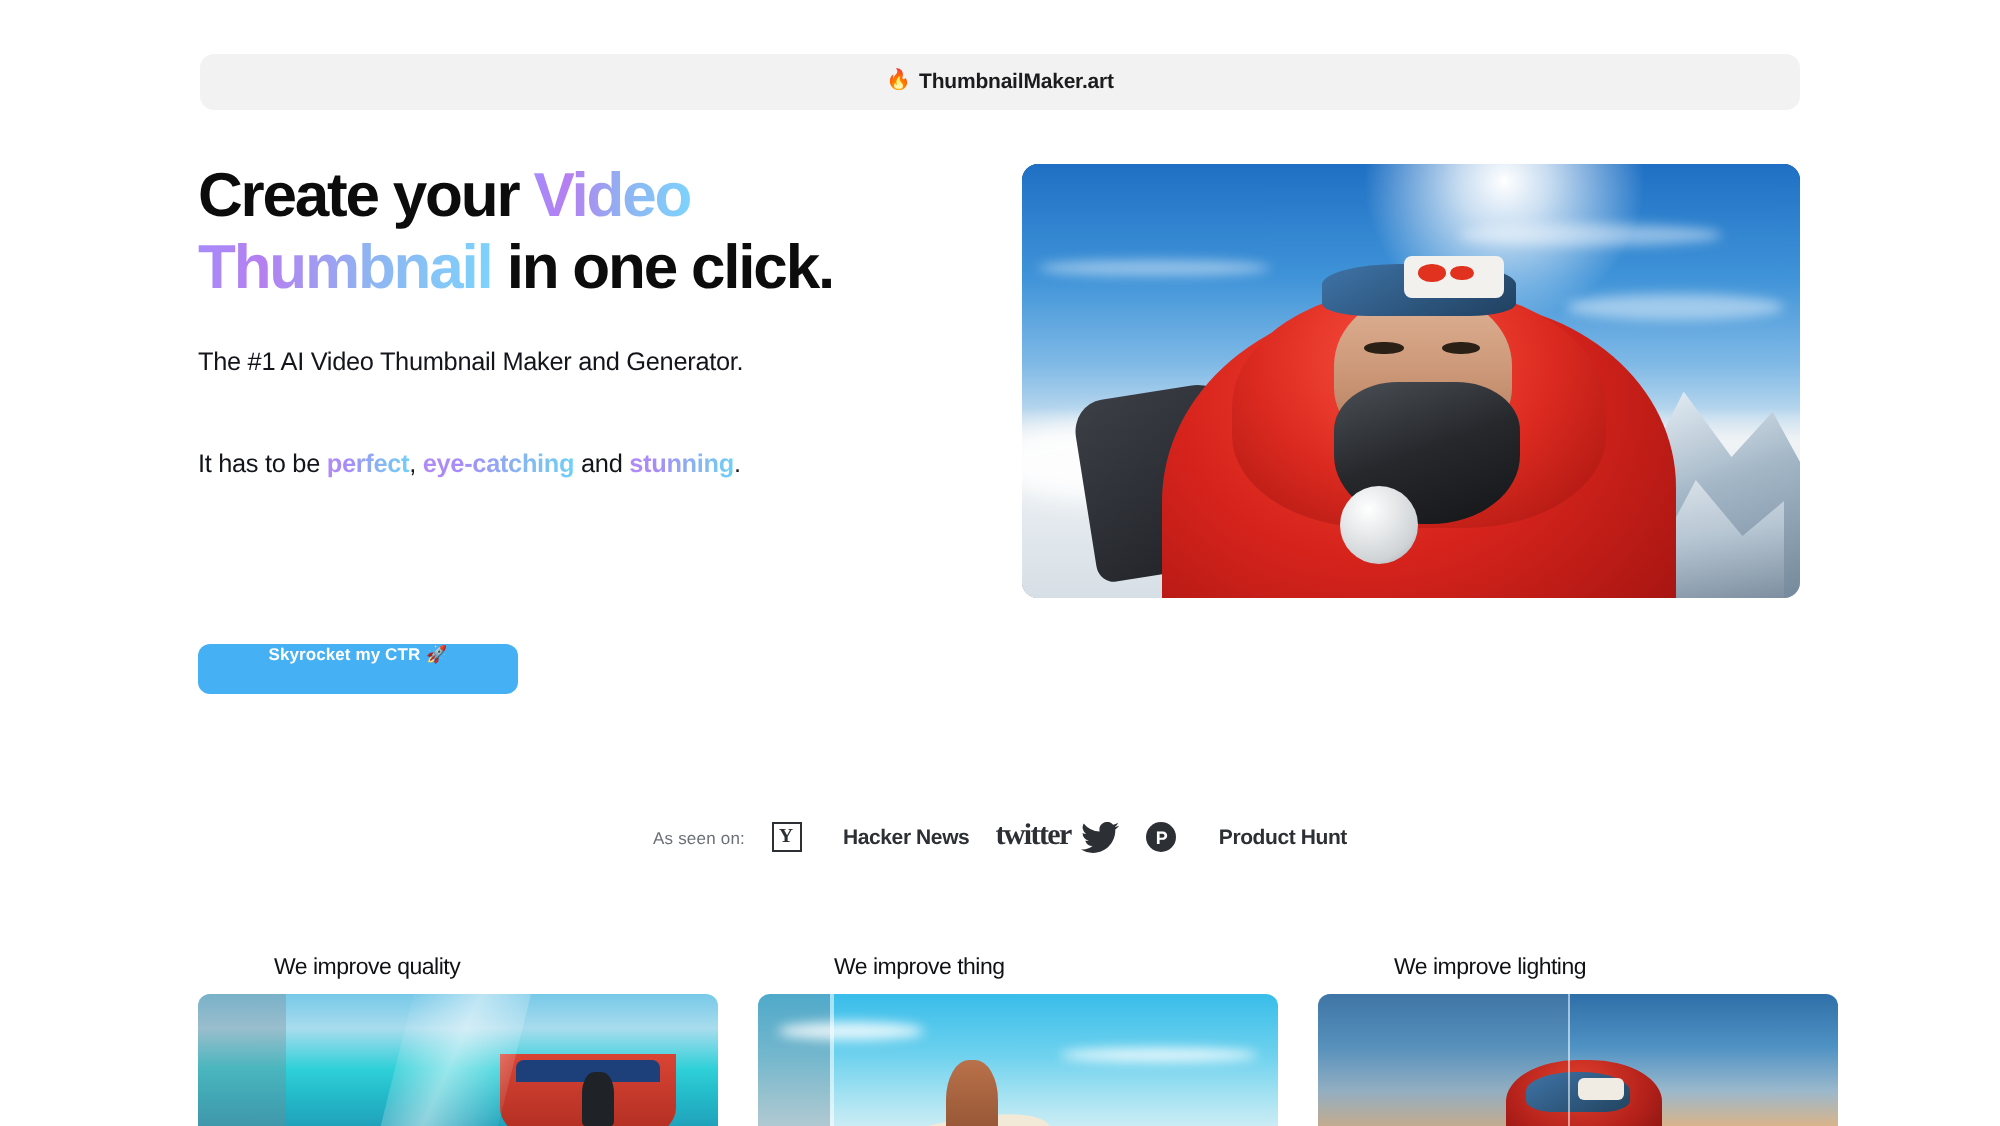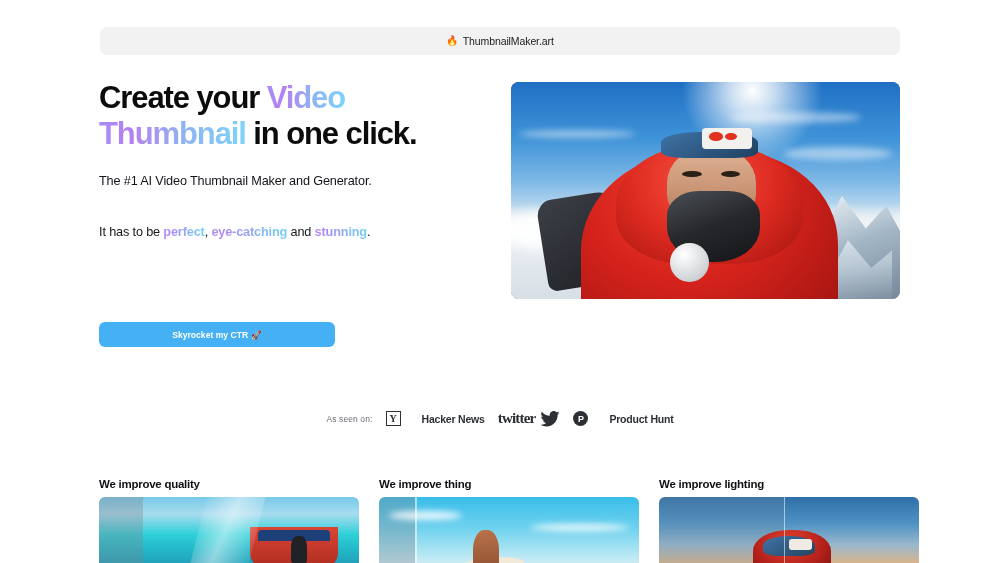--- a/index.html
+++ b/index.html
@@ -14,21 +14,21 @@
   
   .topbar {
     position: absolute; left: 100px; top: 27px;
     width: 800px; height: 28px;
     background: #f2f2f3;
     border-radius: 7px;
     display: flex; align-items: center; justify-content: center;
     gap: 4px;
   }
   .topbar-title {
-    font-size: 10.5px; font-weight: 400; color: #1c1c1e;
+    font-size: 10.5px; font-weight: 700; color: #1c1c1e;
     letter-spacing: -0.1px;
   }
   .flame-icon { font-size: 10px; line-height: 1; }
 
   
   .hero { position: absolute; left: 0; top: 72px; width: 1000px; height: 300px; }
 
   .hero-left { position: absolute; left: 99px; top: 8px; width: 400px; }
 
   h1.headline {
@@ -48,28 +48,28 @@
   }
 
   .para {
     font-size: 12.7px; line-height: 18.5px; color: #14151a;
     margin-top: 14px; letter-spacing: -0.15px;
   }
   .para.p1 { margin-top: 20px; }
 
   .cta {
     position: absolute; left: 0; top: 242px;
-    width: 236px; height: 25px;
+    width: 160px; height: 25px;
     background: #45b0f3;
     border: none; border-radius: 6px;
     color: #ffffff; font-size: 8.5px; font-weight: 600;
     font-family: "Liberation Sans", sans-serif;
     letter-spacing: 0.05px;
     cursor: pointer;
-    display: flex; align-items: center; justify-content: center; gap: 3px;
+    display: flex; align-items: flex-start; justify-content: center; gap: 3px;
   }
 
   
   .hero-right { position: absolute; left: 511px; top: 10px; width: 389px; }
 
   .main-shot {
     position: relative; width: 389px; height: 217px;
     border-radius: 8px; overflow: hidden;
     background: #1c3f63;
   }
@@ -175,22 +175,22 @@
     font-size: 9px; font-weight: 700;
   }
 
   
   .features {
     position: absolute; left: 99px; top: 478px;
     width: 810px; display: flex; gap: 20px;
   }
   .fcard { width: 260px; }
   .fcard h3 {
-    font-size: 11.5px; font-weight: 700; color: #101114;
-    letter-spacing: -.25px; margin-bottom: 7px;
+    font-size: 11.5px; font-weight: 400; color: #101114;
+    letter-spacing: -.25px; margin-bottom: 7px; margin-left: 38px;
   }
   .fimg {
     width: 260px; height: 78px;
     border-radius: 6px; overflow: hidden; position: relative;
   }
   .f1 { background: linear-gradient(180deg, #77c9e8 0%, #a8dcee 22%, #2fd0d8 48%, #23b9c9 66%, #1f8fae 100%); }
   .f1 .boat {
     position: absolute; right: 8%; bottom: 0; width: 34%; height: 62%;
     background: linear-gradient(180deg, #d94434 0%, #a82a1e 100%);
     border-radius: 0 0 44% 44%;

